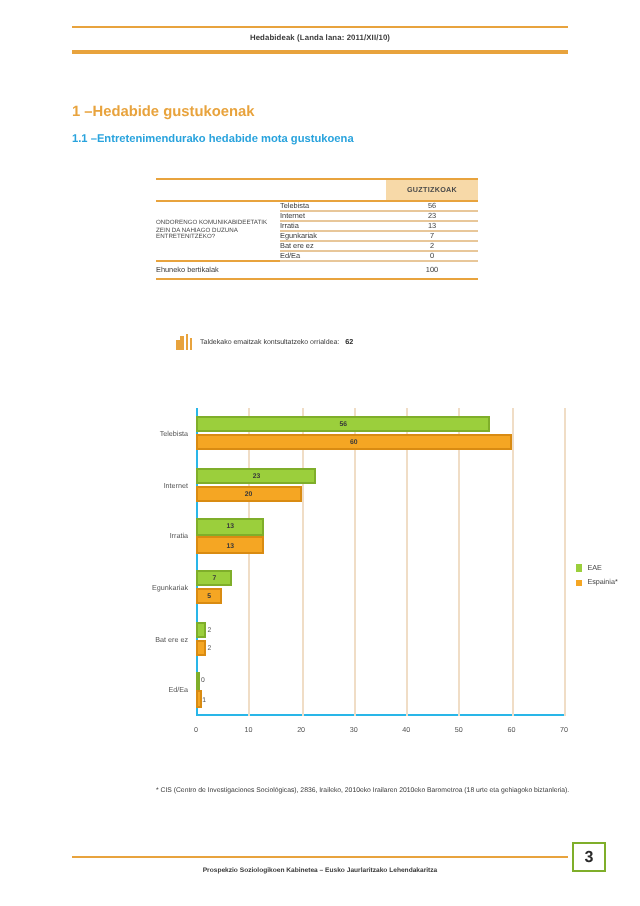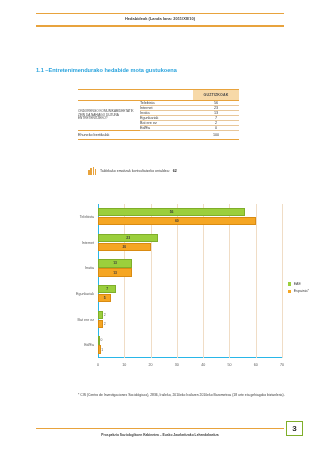--- a/index.html
+++ b/index.html
@@ -138,20 +138,21 @@
 </style>
 </head>
 <body>
 
 <div class="page">
 
   <div class="hdr-rule-top"></div>
   <div class="hdr-title">Hedabideak (Landa lana: 2011/XII/10)</div>
   <div class="hdr-rule-bot"></div>
 
+  <div class="h1">1 –Hedabide gustukoenak</div>
   <div class="h2">1.1 –Entretenimendurako hedabide mota gustukoena</div>
 
   <table class="tbl">
     <tbody id="tbl-body">
         <tr>
           <td class="th-blank"></td>
           <td class="th-blank"></td>
           <td class="th-guz">GUZTIZKOAK</td>
         </tr>
         <tr>

